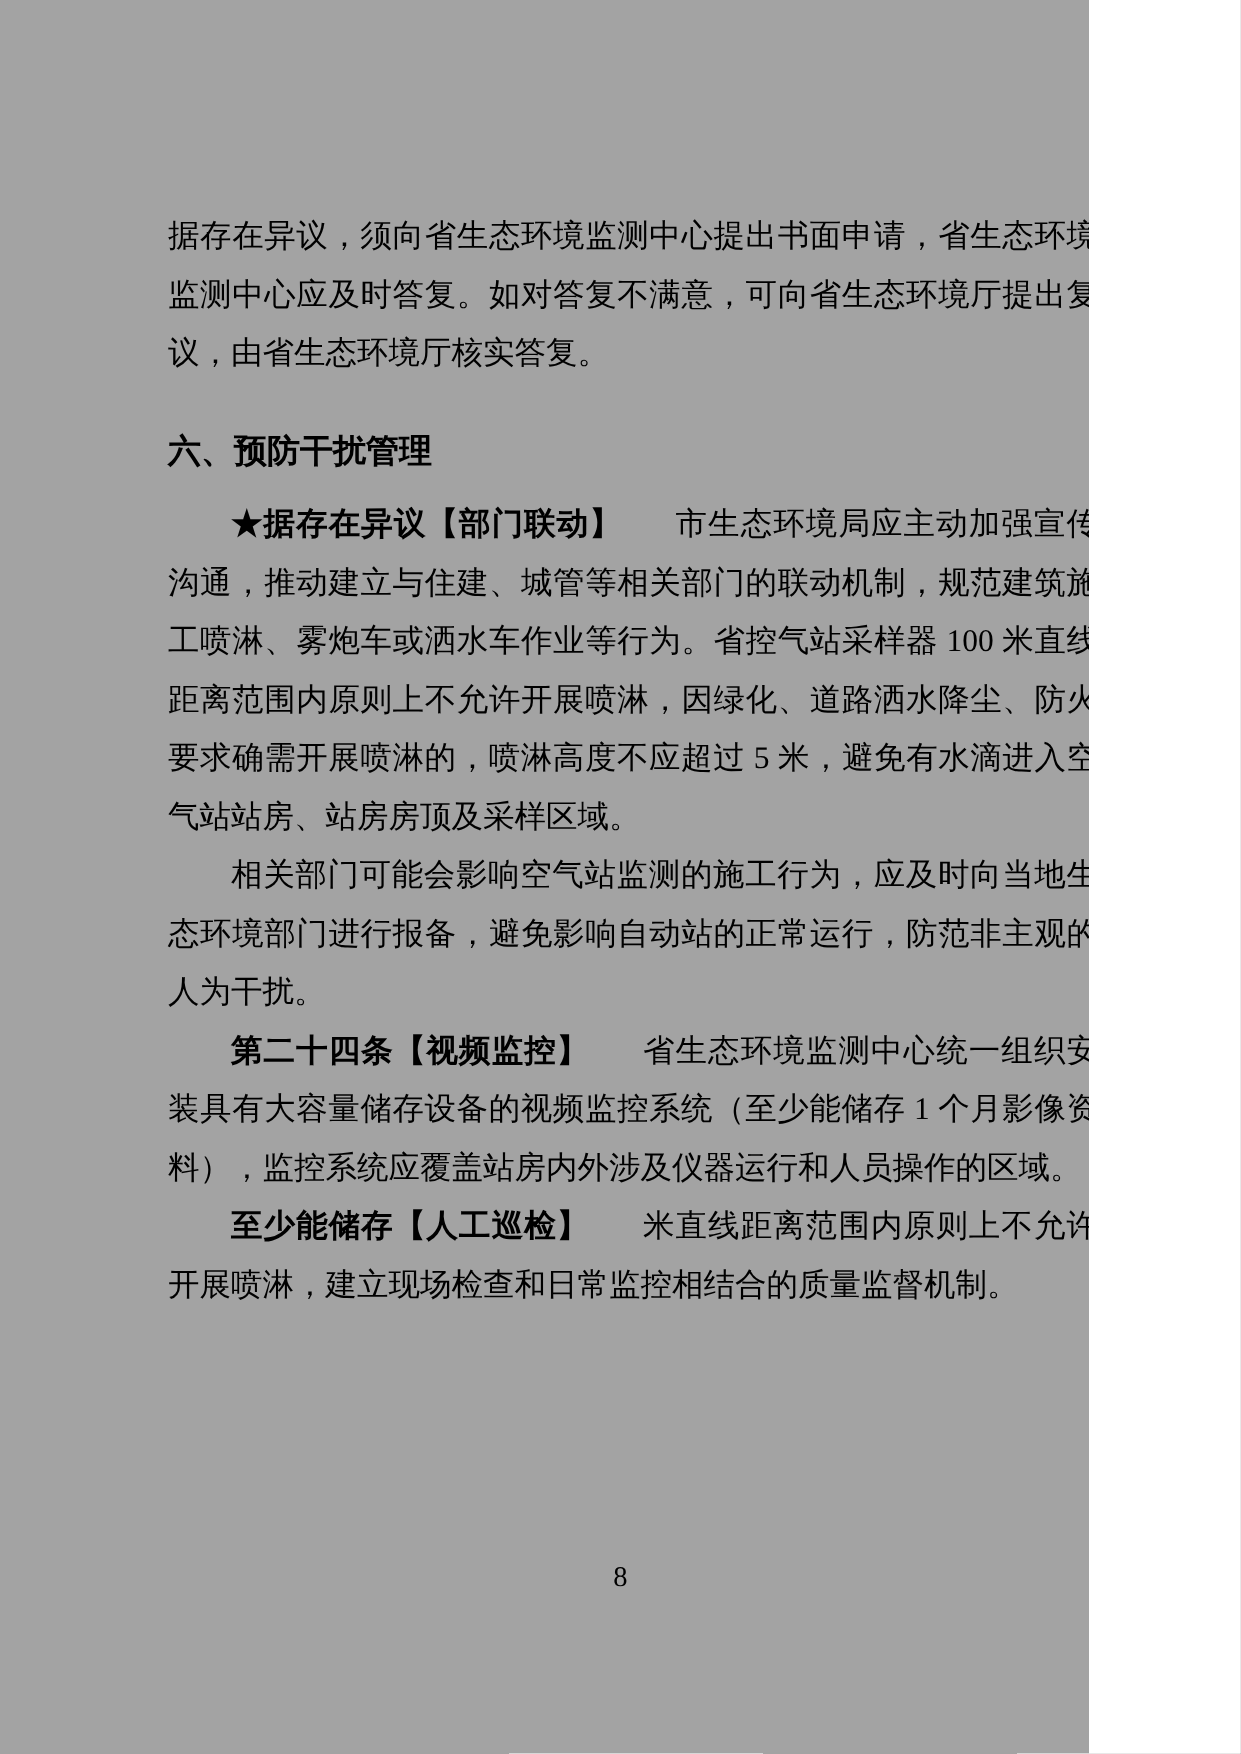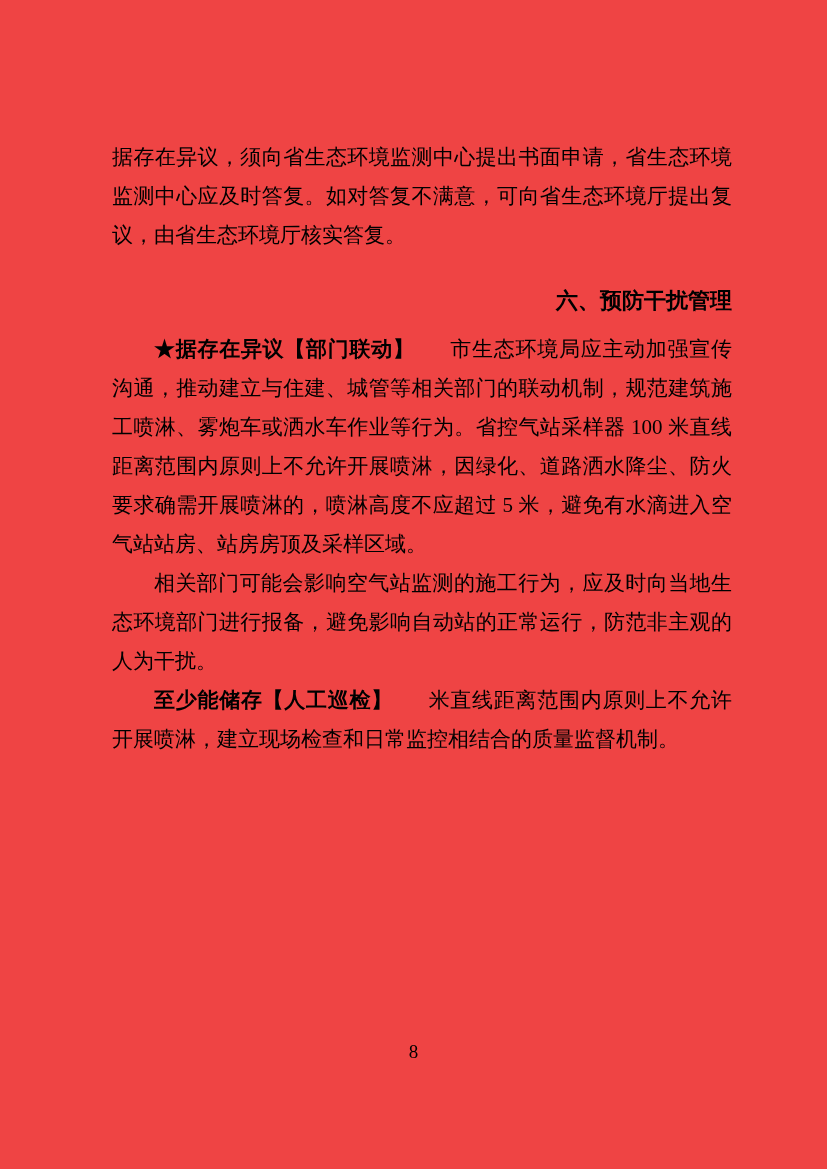--- a/index.html
+++ b/index.html
@@ -2,23 +2,23 @@
 <html><head>
 <meta charset="utf-8">
 <style>
   html, body {
     margin: 0;
     padding: 0;
     background: #ffffff;
   }
   .page {
     position: relative;
-    width: 827px;
+    width: 726px;
     height: 1169px;
-    background: #ef4444;
+    background: #a3a3a3;
     overflow: hidden;
     font-family: "Liberation Serif", "DejaVu Serif", serif;
     color: #000000;
   }
   .content {
     position: absolute;
     top: 138px;
     left: 112px;
     width: 620px;
     font-size: 21px;
@@ -26,21 +26,21 @@
     text-align: justify;
   }
   p {
     margin: 0;
     padding: 0;
   }
   .continuation {
     text-indent: 0;
   }
   .section-heading {
-    text-align: right;
+    text-align: left;
     font-weight: bold;
     font-size: 22px;
     margin: 26px 0 10px 0;
     line-height: 39px;
   }
   .para {
     text-indent: 2em;
   }
   .prefix {
     font-weight: bold;
@@ -63,20 +63,21 @@
   <div class="content">
 
     <p class="continuation">据存在异议，须向省生态环境监测中心提出书面申请，省生态环境监测中心应及时答复。如对答复不满意，可向省生态环境厅提出复议，由省生态环境厅核实答复。</p>
 
     <p class="section-heading">六、预防干扰管理</p>
 
     <p class="para"><span class="prefix">★据存在异议【部门联动】</span><span>市生态环境局应主动加强宣传沟通，推动建立与住建、城管等相关部门的联动机制，规范建筑施工喷淋、雾炮车或洒水车作业等行为。省控气站采样器 100 米直线距离范围内原则上不允许开展喷淋，因绿化、道路洒水降尘、防火要求确需开展喷淋的，喷淋高度不应超过 5 米，避免有水滴进入空气站站房、站房房顶及采样区域。</span></p>
 
     <p class="para"><span>相关部门可能会影响空气站监测的施工行为，应及时向当地生态环境部门进行报备，避免影响自动站的正常运行，防范非主观的人为干扰。</span></p>
 
+    <p class="para"><span class="prefix">第二十四条【视频监控】</span><span>省生态环境监测中心统一组织安装具有大容量储存设备的视频监控系统（至少能储存 1 个月影像资料），监控系统应覆盖站房内外涉及仪器运行和人员操作的区域。</span></p>
 
     <p class="para"><span class="prefix">至少能储存【人工巡检】</span><span>米直线距离范围内原则上不允许开展喷淋，建立现场检查和日常监控相结合的质量监督机制。</span></p>
 
 
   </div>
 
   <div class="page-number">8</div>
 </div>
 
 </body></html>

